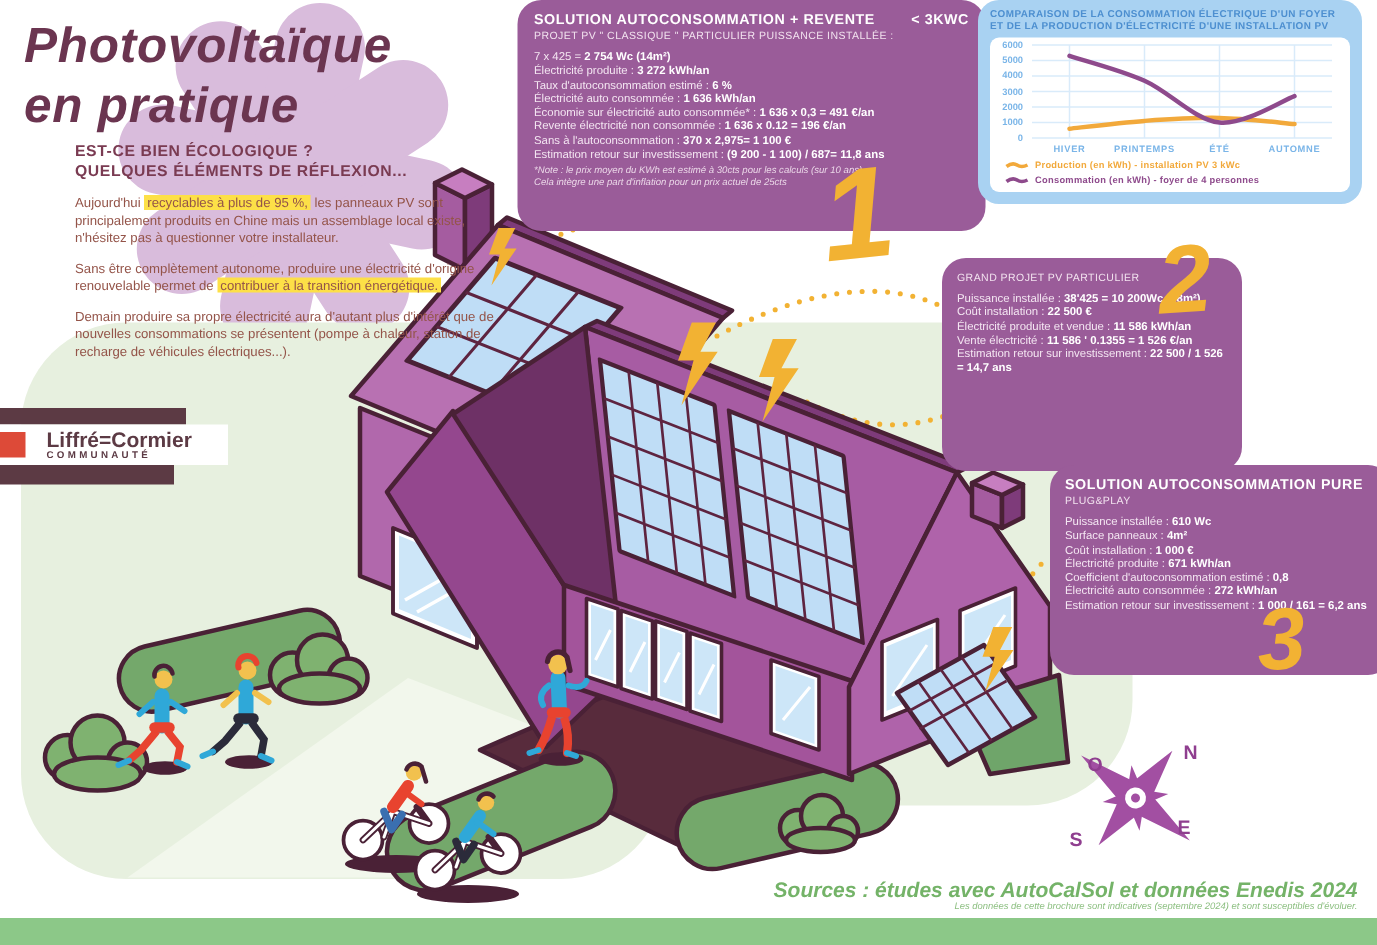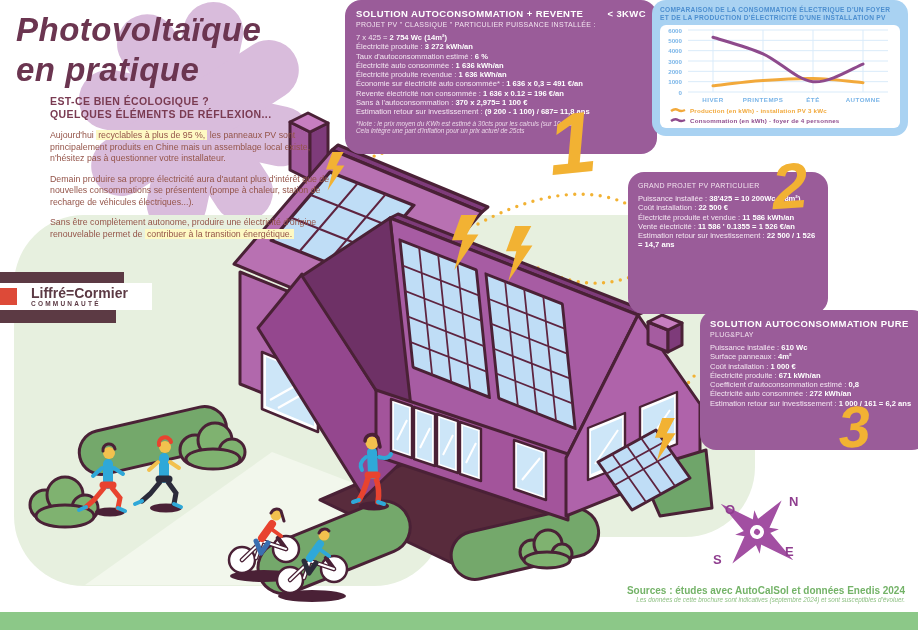--- a/index.html
+++ b/index.html
@@ -8,21 +8,21 @@
   .scene{position:absolute;left:0;top:0;z-index:1;}
 
   
   .page-title{position:absolute;left:16px;top:10px;z-index:6;font-style:italic;font-weight:700;
               font-size:33px;line-height:40px;color:#6B3550;letter-spacing:.5px;}
 
   
   .intro{position:absolute;left:50px;top:95px;width:292px;z-index:6;}
   .intro h3{margin:0;font-size:10.5px;line-height:13px;color:#7A3B52;letter-spacing:.4px;}
   .intro p{margin:9px 0 0 0;font-size:8.8px;line-height:11.5px;color:#945449;}
-  .hl{background:#fef9c3;padding:0 2px;}
+  .hl{background:#fde047;padding:0 2px;}
 
   
   .logo{position:absolute;left:0;top:272px;z-index:6;}
   .logo .bar1{width:124px;height:11px;background:#5C3A44;}
   .logo .mid{width:152px;background:#fff;padding:3px 0 3px 0;display:flex;align-items:center;}
   .logo .sq{width:17px;height:17px;background:#DD4A38;margin-right:14px;}
   .logo .names{font-weight:700;font-size:14px;color:#5C3A44;line-height:14px;}
   .logo .sub{font-size:6.5px;letter-spacing:2.2px;font-weight:700;color:#5C3A44;}
   .logo .bar2{width:116px;height:13px;background:#5C3A44;}
 
@@ -52,21 +52,21 @@
   .xlab{position:absolute;font-size:6.2px;color:#7AB5E8;font-weight:700;text-align:center;letter-spacing:.5px;}
   .legend{position:absolute;left:10px;top:80px;}
   .legend-row{display:flex;align-items:center;height:10px;}
   .legend-row span{font-size:6.2px;font-weight:700;margin-left:4px;letter-spacing:.2px;}
 
   
   .cletter{position:absolute;z-index:6;font-size:13px;font-weight:700;color:#8F3E8F;}
 
   
   .sources{position:absolute;right:13px;top:585px;z-index:6;text-align:right;}
-  .sources .s1{font-size:10px;font-weight:700;color:#74B368;}
+  .sources .s1{font-size:14px;font-weight:700;color:#74B368;font-style:italic;}
   .sources .s2{font-size:6.3px;font-style:italic;color:#8CBF80;}
 
   .bottom-bar{position:absolute;left:0;bottom:0;width:918px;height:18px;background:#8CC888;z-index:6;}
 </style>
 </head>
 <body>
 
 <div class="stage">
 
   <svg class="scene" width="918" height="630" viewBox="0 0 918 630">
@@ -273,22 +273,22 @@
     <div>Photovoltaïque</div>
     <div>en pratique</div>
   </div>
 
   <div class="intro">
     <h3>
       <span>EST-CE BIEN ÉCOLOGIQUE ?</span><br>
       <span>QUELQUES ÉLÉMENTS DE RÉFLEXION...</span>
     </h3>
     <p><span>Aujourd'hui </span><span class="hl">recyclables à plus de 95 %,</span><span> les panneaux PV sont principalement produits en Chine mais un assemblage local existe, n'hésitez pas à questionner votre installateur.</span></p>
+    <p><span>Sans être complètement autonome, produire une électricité d'origine renouvelable permet de </span><span class="hl">contribuer à la transition énergétique.</span></p>
     <p><span>Demain produire sa propre électricité aura d'autant plus d'intérêt que de nouvelles consommations se présentent (pompe à chaleur, station de recharge de véhicules électriques...).</span></p>
-    <p><span>Sans être complètement autonome, produire une électricité d'origine renouvelable permet de </span><span class="hl">contribuer à la transition énergétique.</span></p>
   </div>
 
   <div class="logo">
     <div class="bar1"></div>
     <div class="mid">
       <div class="sq"></div>
       <div>
         <div class="names"><span>Liffré</span><span>=</span><span>Cormier</span></div>
         <div class="sub">COMMUNAUTÉ</div>
       </div>
@@ -300,21 +300,20 @@
     <div class="ttl">
       <span>SOLUTION AUTOCONSOMMATION + REVENTE</span>
       <span>&lt; 3KWC</span>
     </div>
     <div class="sub">PROJET PV " CLASSIQUE " PARTICULIER PUISSANCE INSTALLÉE :</div>
     <div class="lines">
         <div class="sline"><span>7 x 425 = </span><b>2 754 Wc (14m²)</b></div>
         <div class="sline"><span>Électricité produite : </span><b>3 272 kWh/an</b></div>
         <div class="sline"><span>Taux d'autoconsommation estimé : </span><b>6 %</b></div>
         <div class="sline"><span>Électricité auto consommée : </span><b>1 636 kWh/an</b></div>
-        <div class="sline"><span>Électricité produite revendue : </span><b>1 636 kWh/an</b></div>
         <div class="sline"><span>Économie sur électricité auto consommée* : </span><b>1 636 x 0,3 = 491 €/an</b></div>
         <div class="sline"><span>Revente électricité non consommée : </span><b>1 636 x 0.12 = 196 €/an</b></div>
         <div class="sline"><span>Sans à l'autoconsommation : </span><b>370 x 2,975= 1 100 €</b></div>
         <div class="sline"><span>Estimation retour sur investissement : </span><b>(9 200 - 1 100) / 687= 11,8 ans</b></div>
       </div>
     <div class="note">
       <span>*Note : le prix moyen du KWh est estimé à 30cts pour les calculs (sur 10 ans).</span><br>
       <span>Cela intègre une part d'inflation pour un prix actuel de 25cts</span>
     </div>
   </div>

